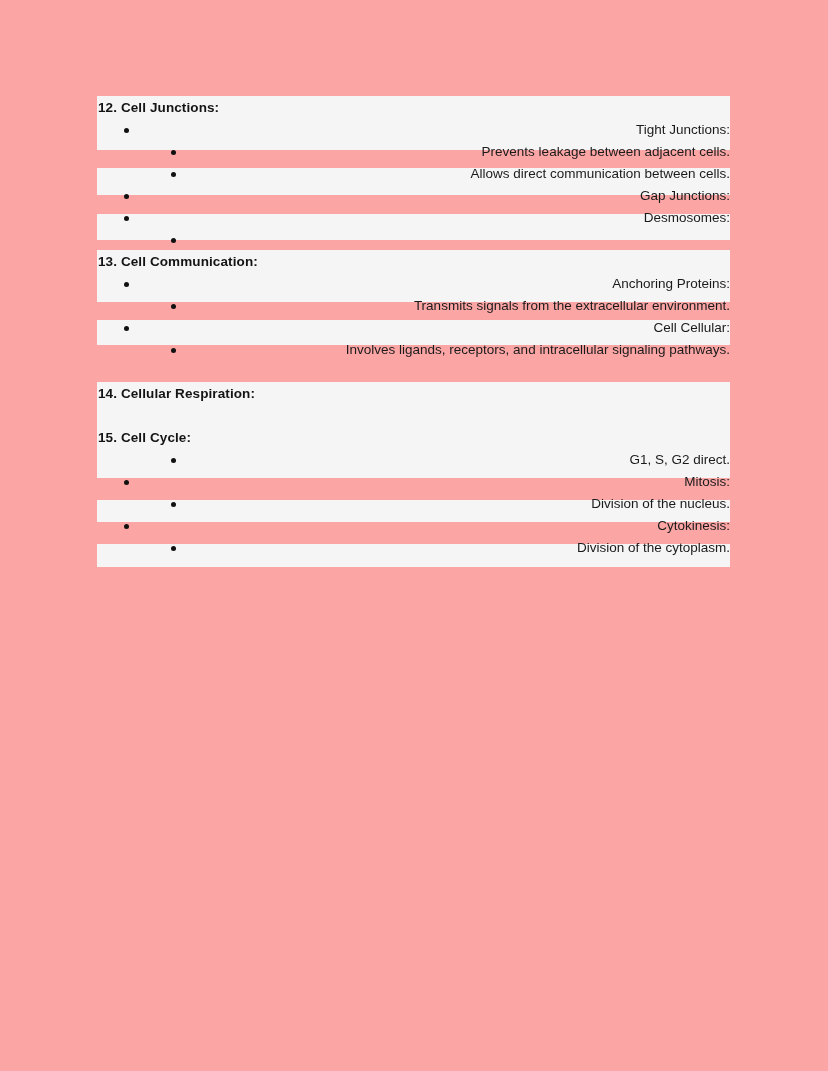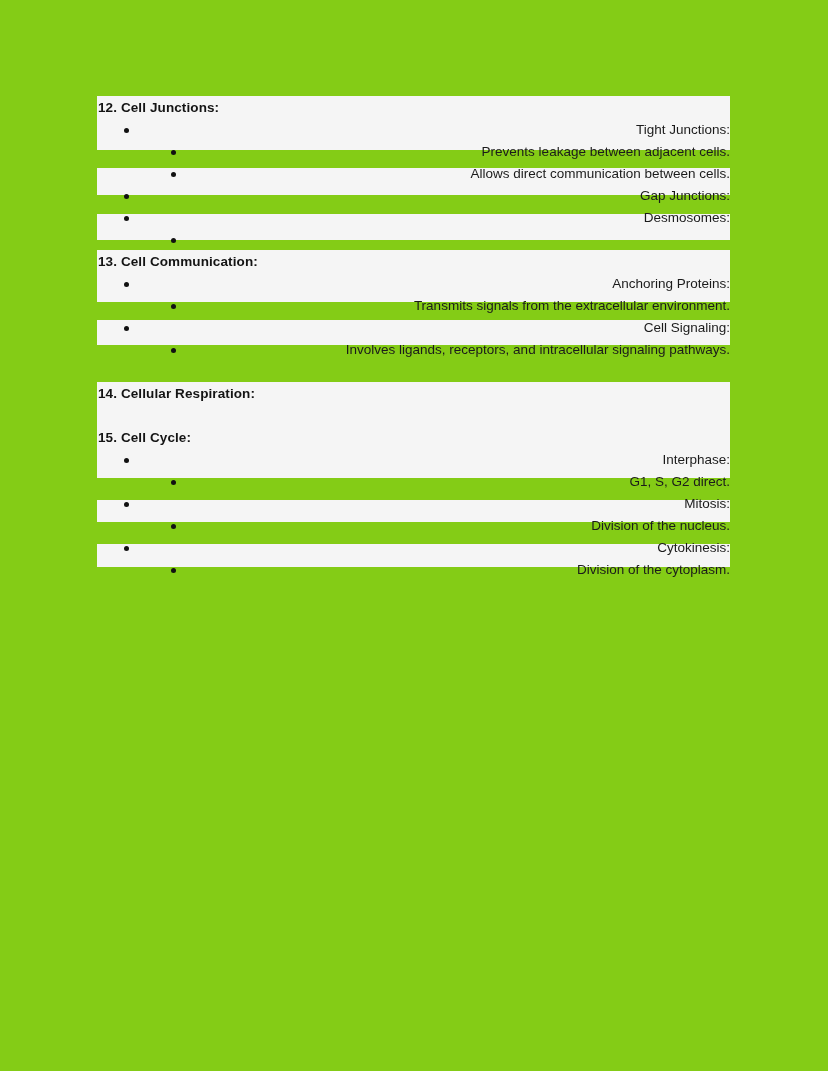--- a/index.html
+++ b/index.html
@@ -14,21 +14,21 @@
     font-family: "Liberation Sans", sans-serif;
     color: #1b1b1b;
     -webkit-font-smoothing: antialiased;
     overflow: hidden;
   }
 
   .page {
     position: relative;
     width: 828px;
     height: 1071px;
-    background: #84cc16;
+    background: #fca5a5;
   }
 
   .doc {
     position: absolute;
     left: 97px;
     top: 96px;
     width: 633px;
   }
 
   
@@ -132,42 +132,41 @@
       </div>
       <div class="gap-sec"></div>
       <div class="sec-wrap section">
         <div class="band" style="top: 0px; height: 52px;"></div>
         <div class="band" style="top: 70px; height: 25px;"></div>
         <div class="layer-text">
           <div class="section-heading">13. Cell Communication:</div>
           <div class="bullets">
             <div class="bullet-row lvl1"><span class="dot"></span><span>Anchoring Proteins:</span></div>
             <div class="bullet-row lvl2"><span class="dot"></span><span>Transmits signals from the extracellular environment.</span></div>
-            <div class="bullet-row lvl1"><span class="dot"></span><span>Cell Signaling:</span></div>
+            <div class="bullet-row lvl1"><span class="dot"></span><span>Cell Cellular:</span></div>
             <div class="bullet-row lvl2"><span class="dot"></span><span>Involves ligands, receptors, and intracellular signaling pathways.</span></div>
           </div>
         </div>
       </div>
       <div class="gap-sec"></div>
       <div class="sec-wrap section">
         <div class="band" style="top: 0px; height: 53px;"></div>
         <div class="layer-text">
           <div class="section-heading">14. Cellular Respiration:</div>
         </div>
       </div>
       <div class="gap-sec"></div>
       <div class="sec-wrap section">
         <div class="band" style="top: 0px; height: 33px;"></div>
         <div class="band" style="top: 33px; height: 19px;"></div>
         <div class="band" style="top: 74px; height: 22px;"></div>
         <div class="band" style="top: 118px; height: 23px;"></div>
         <div class="layer-text">
           <div class="section-heading">15. Cell Cycle:</div>
           <div class="bullets">
-            <div class="bullet-row lvl1"><span class="dot"></span><span>Interphase:</span></div>
             <div class="bullet-row lvl2"><span class="dot"></span><span>G1, S, G2 direct.</span></div>
             <div class="bullet-row lvl1"><span class="dot"></span><span>Mitosis:</span></div>
             <div class="bullet-row lvl2"><span class="dot"></span><span>Division of the nucleus.</span></div>
             <div class="bullet-row lvl1"><span class="dot"></span><span>Cytokinesis:</span></div>
             <div class="bullet-row lvl2"><span class="dot"></span><span>Division of the cytoplasm.</span></div>
           </div>
         </div>
       </div>
     </div>
 </div>

